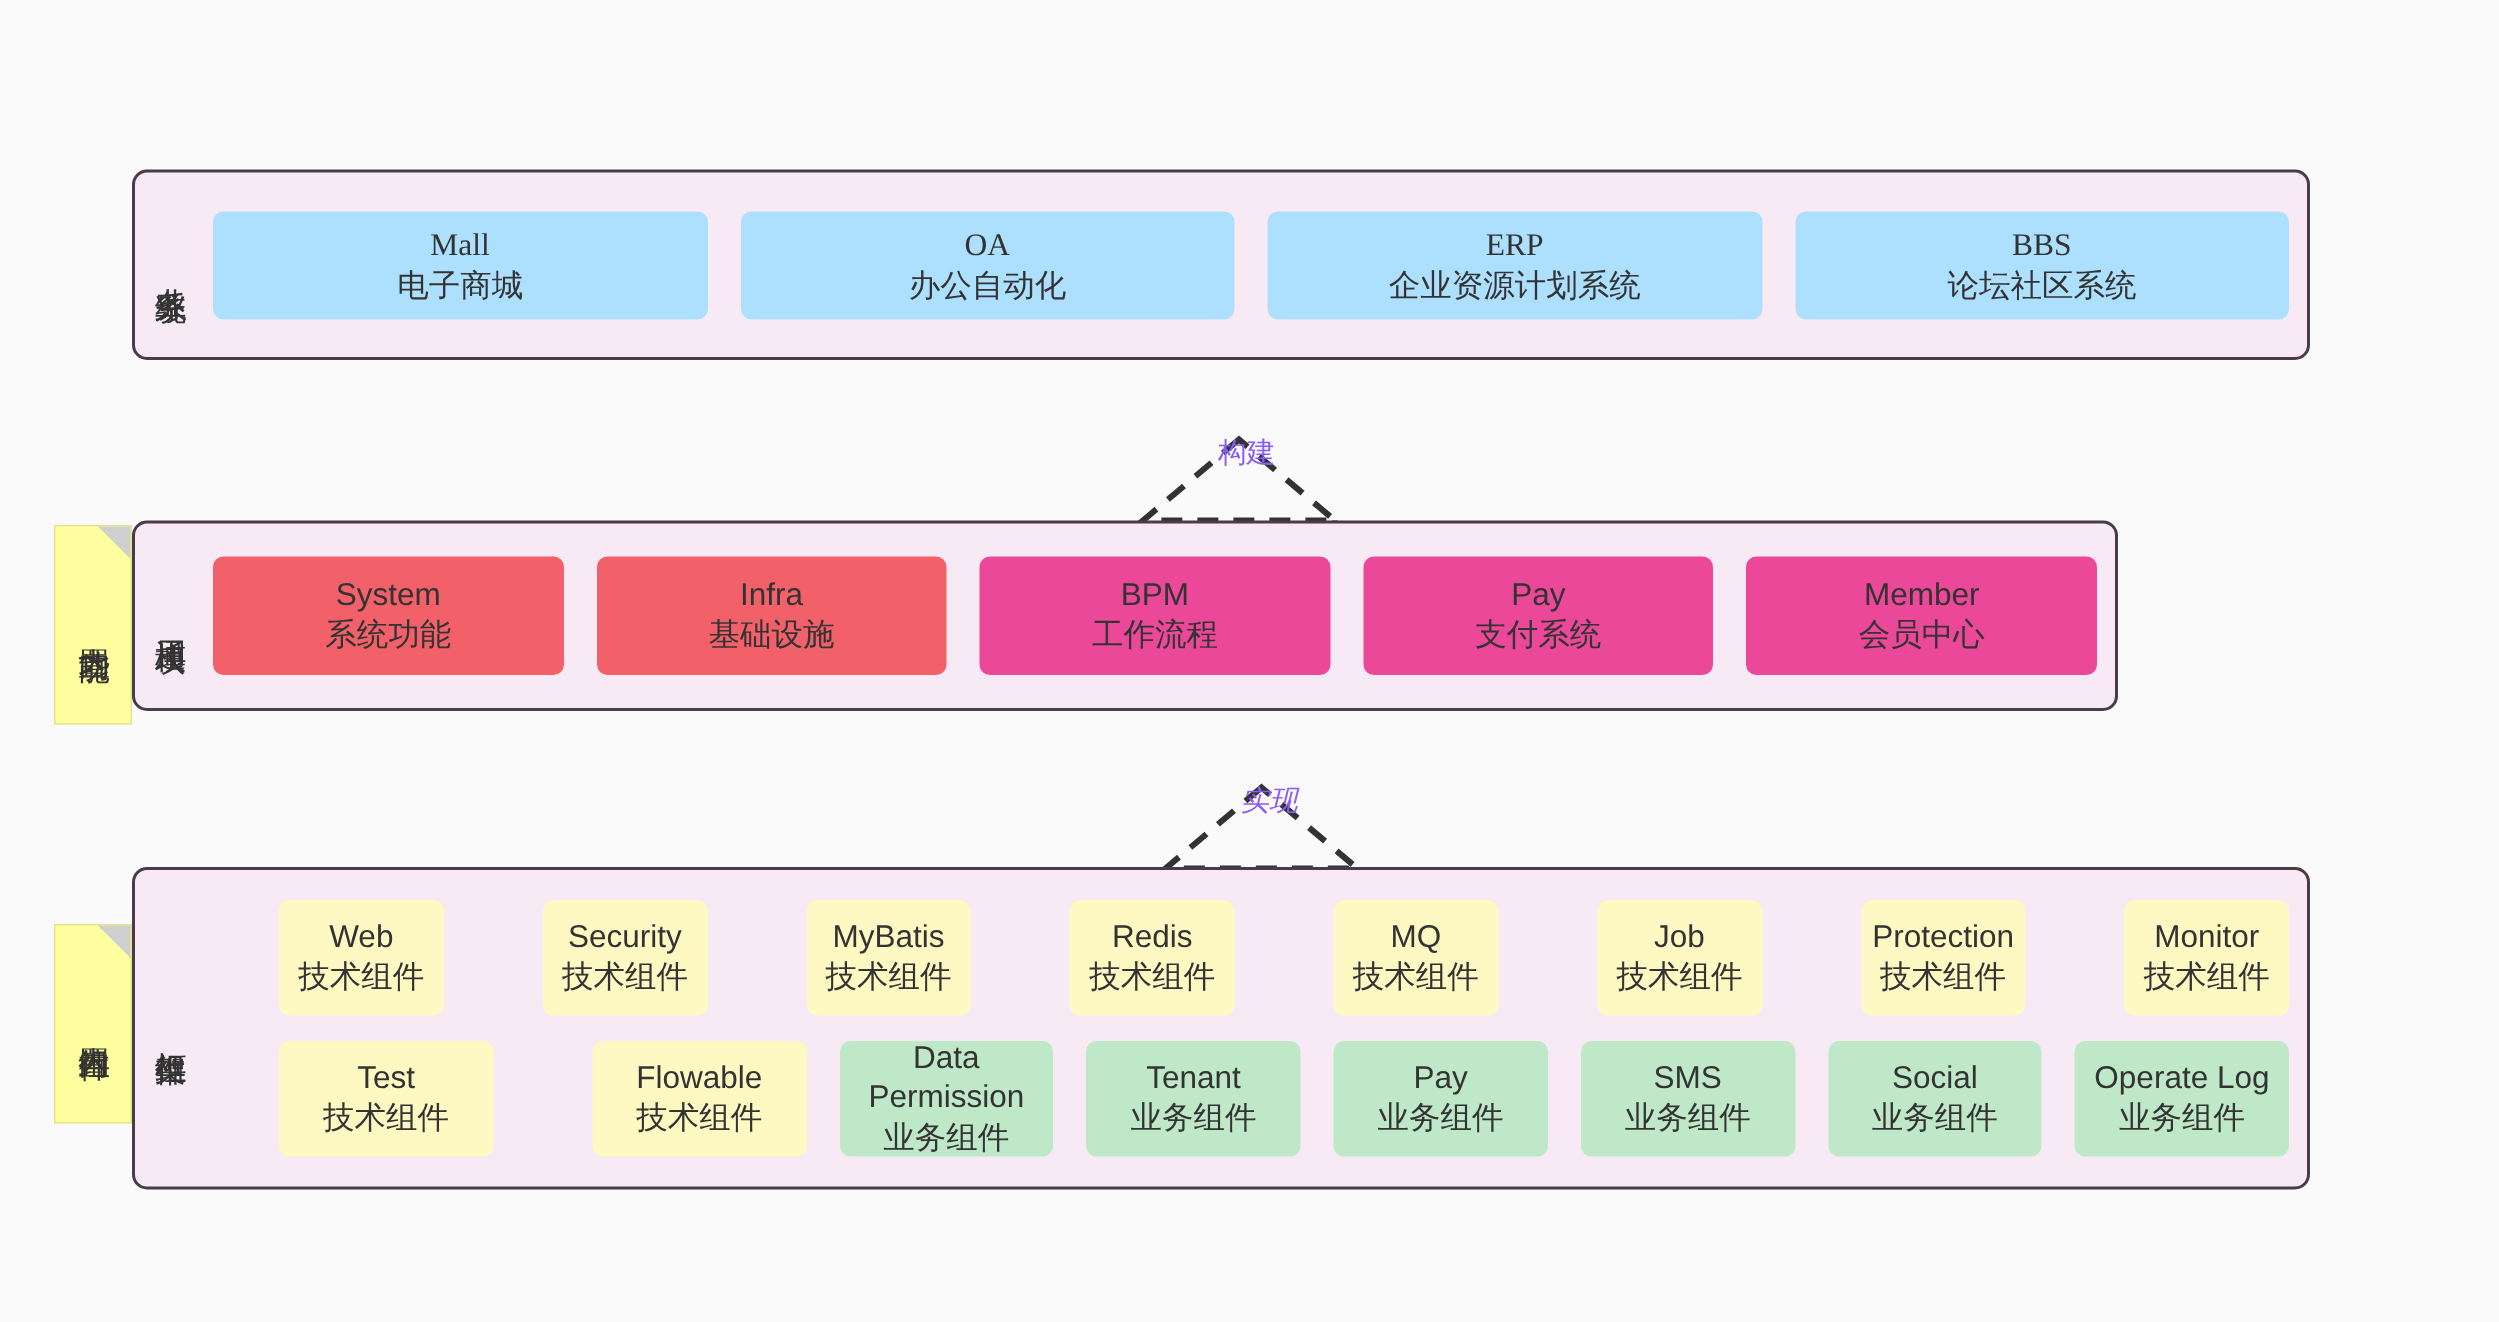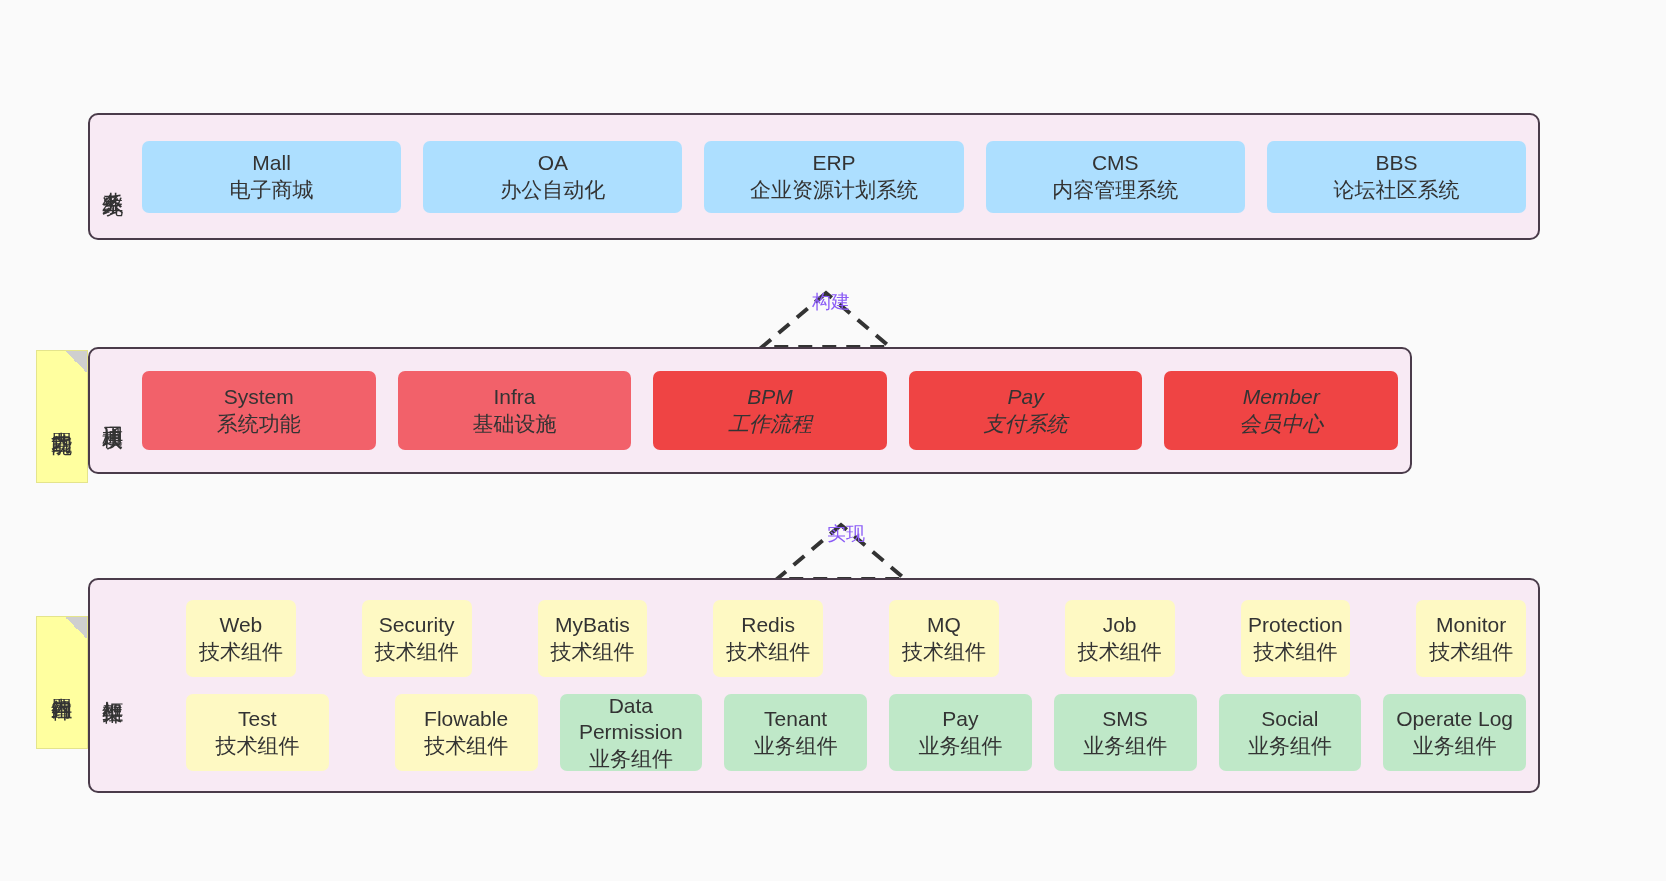--- a/index.html
+++ b/index.html
@@ -67,33 +67,33 @@
     color: #333333;
     padding: 6px 4px;
     box-sizing: border-box;
   }
   .cell .l1 { white-space: nowrap; }
   .cell .l2 { white-space: nowrap; }
   .cell.wrap .l1 { white-space: normal; }
 
   
   #layer-business { left: 88px; top: 113px; width: 1452px; height: 127px; }
-  #layer-business .row { height: 72px; }
+  #layer-business .row { height: 72px; font-family: Liberation Serif, serif; }
 
   #layer-common { left: 88px; top: 347px; width: 1324px; height: 127px; }
   #layer-common .row { height: 79px; }
 
   #layer-framework { left: 88px; top: 578px; width: 1452px; height: 215px; }
   #layer-framework .row { height: 77px; }
   #layer-framework .layer-body { gap: 17px; padding: 0 12px 0 6px; }
 
   
   .c-blue      { background: #addfff; }
   .c-red       { background: #f2616a; }
-  .c-pink      { background: #ef4444; font-style: italic; }
+  .c-pink      { background: #ec4899; }
   .c-green     { background: #fef9c3; margin-left: 44px; }
   .c-lightgreen{ background: #bfe8c8; }
 
   
   .note {
     position: absolute;
     background: #ffff9f;
     border: 1px solid #e4e48c;
     box-sizing: border-box;
     display: flex;
@@ -123,21 +123,21 @@
   .connector svg { display: block; overflow: visible; }
   .connector .conn-label {
     position: absolute;
     font-size: 19px;
     color: #8b5cf6;
     white-space: nowrap;
     left: 62px;
     top: 34px;
   }
   #conn-build   { left: 750px; top: 255px; width: 170px; height: 92px; }
-  #conn-impl    { left: 765px; top: 487px; width: 170px; height: 92px; }
+  #conn-impl    { left: 765px; top: 487px; width: 170px; height: 92px; font-style: italic; }
 </style>
 </head>
 <body>
 
 <div class="layer" id="layer-business">
   <div class="layer-title">业务系统</div>
   <div class="layer-body">
     <div class="row">
 
       <div class="cell c-blue">
@@ -149,24 +149,20 @@
         <span class="l1">OA</span>
         <span class="l2">办公自动化</span>
       </div>
 
       <div class="cell c-blue">
         <span class="l1">ERP</span>
         <span class="l2">企业资源计划系统</span>
       </div>
 
 
-      <div class="cell c-blue">
-        <span class="l1">CMS</span>
-        <span class="l2">内容管理系统</span>
-      </div>
 
       <div class="cell c-blue">
         <span class="l1">BBS</span>
         <span class="l2">论坛社区系统</span>
       </div>
 
     </div>
   </div>
 </div>
 

